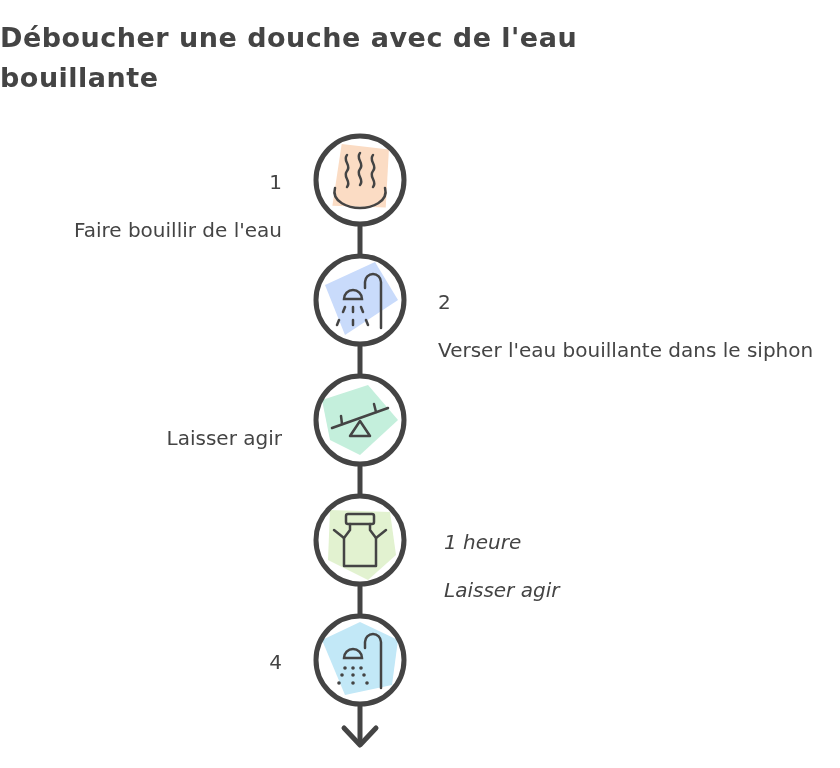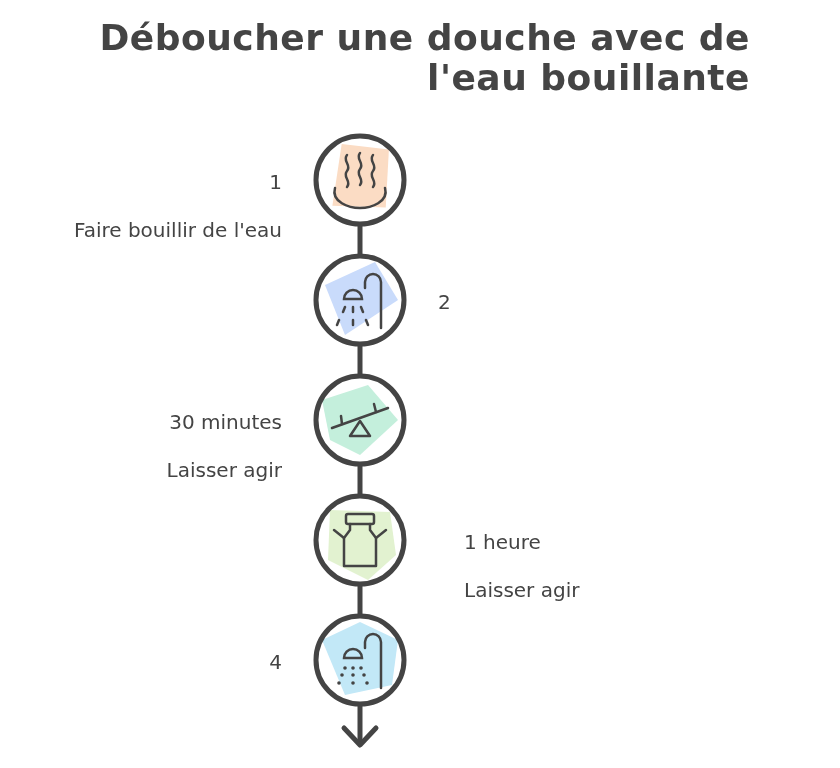--- a/index.html
+++ b/index.html
@@ -1,20 +1,20 @@
 <!DOCTYPE html>
 <html><head>
 <meta charset="utf-8">
 <style>
   html, body { margin: 0; padding: 0; background: #ffffff; }
   body { width: 840px; height: 768px; position: relative; overflow: hidden;
          font-family: "DejaVu Sans", sans-serif; color: #444444; }
-  .title { position: absolute; left: 0; top: 18px; width: 720px; text-align: right;
-           font-family: "DejaVu Sans", sans-serif; font-weight: bold; font-size: 36px;
-           line-height: 40px; color: #444444; letter-spacing: 0.5px; margin-left: 30px; }
+  .title { position: absolute; left: 0; top: 18px; width: 720px; text-align: left;
+           font-family: "DejaVu Sans", sans-serif; font-weight: bold; font-size: 27px;
+           line-height: 40px; color: #444444; letter-spacing: 0.5px; }
   .diagram-svg { position: absolute; left: 0; top: 0; }
   .label { position: absolute; font-size: 20px; line-height: 32px; color: #444444; }
   .label.left { text-align: right; }
   .label.right { text-align: left; }
   .label .num { display: block; margin-bottom: 12px; }
   .label .desc { display: block; margin-top: 16px; }
 </style>
 </head>
 <body>
 
@@ -100,27 +100,27 @@
   </g>
 </svg>
 
 <div class="label left" style="right:558px; top:166px;">
   <span class="num">1</span>
   <span class="desc">Faire bouillir de l'eau</span>
 </div>
 
 <div class="label right" style="left:438px; top:286px; width:390px;">
   <span class="num">2</span>
+  <span class="desc">Verser l'eau bouillante dans le siphon</span>
 </div>
 
 <div class="label left" style="right:558px; top:406px;">
-  <span class="num">30 minutes</span>
   <span class="desc">Laisser agir</span>
 </div>
 
-<div class="label right" style="left:464px; top:526px;">
+<div class="label right" style="left:444px; top:526px;font-style:italic;">
   <span class="num">1 heure</span>
   <span class="desc">Laisser agir</span>
 </div>
 
 <div class="label left" style="right:558px; top:646px;">
   <span class="num">4</span>
 </div>
 
 </body></html>

